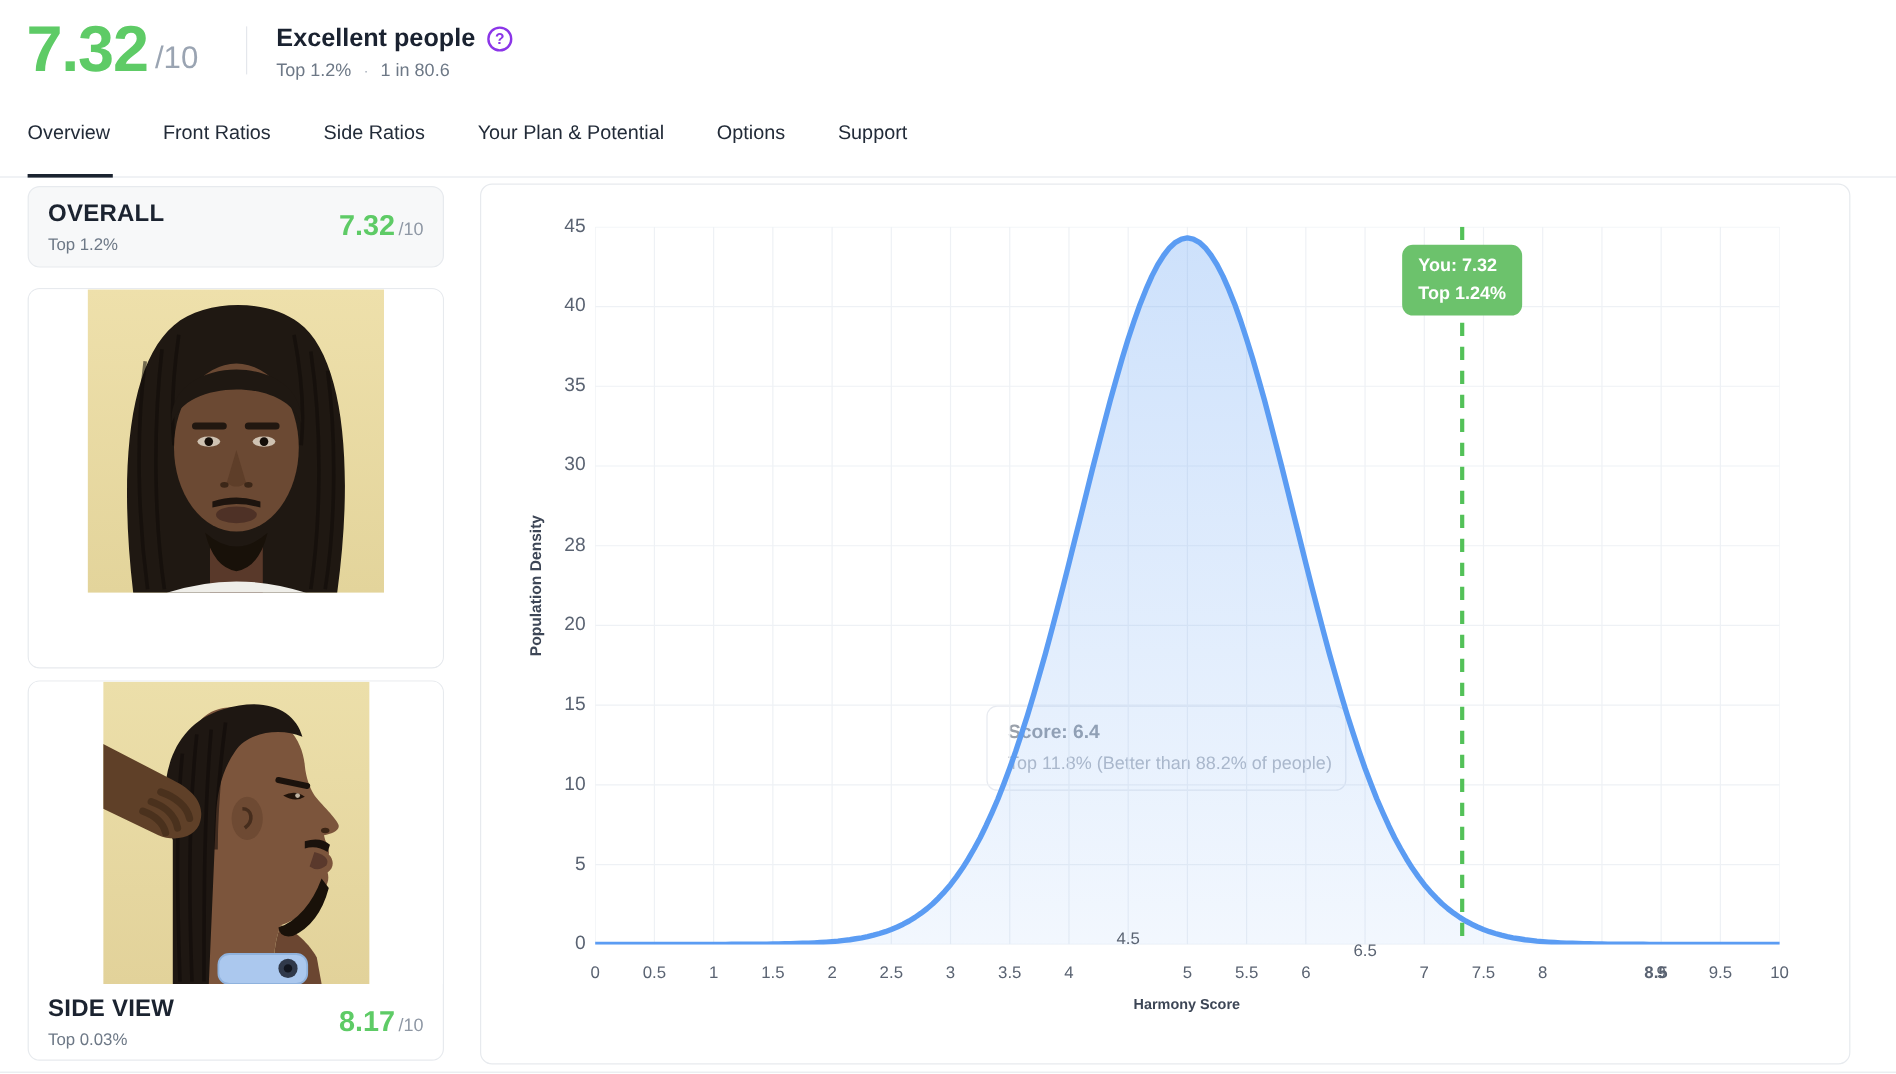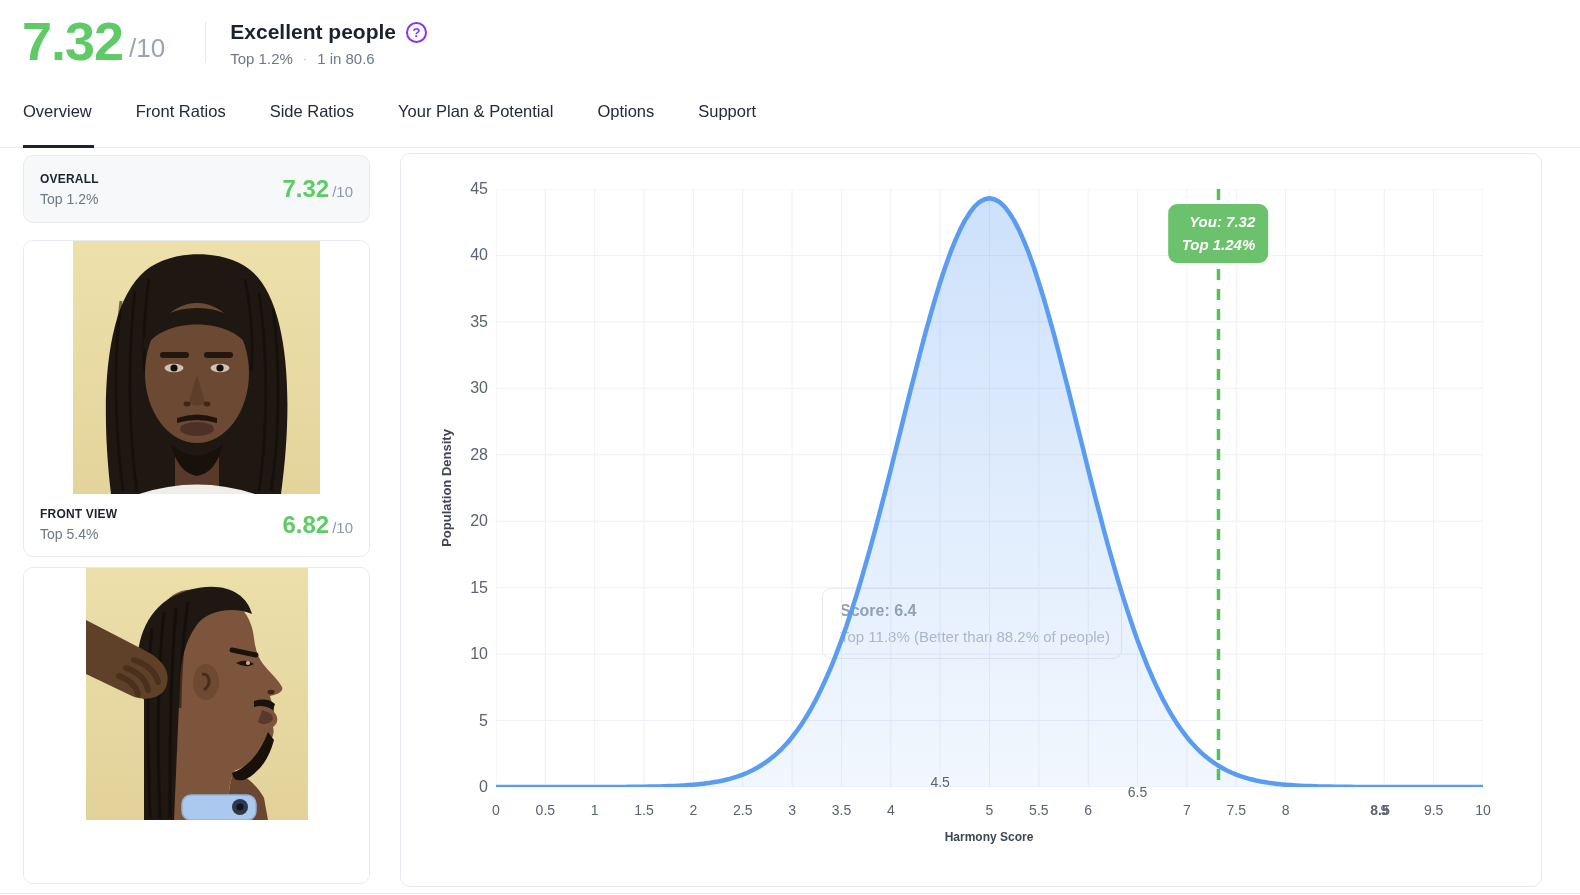--- a/index.html
+++ b/index.html
@@ -40,21 +40,21 @@
   
   .sidebar { position:absolute; left:23px; top:155px; width:347px; }
   .card {
     border:1px solid #e7eaee; border-radius:10px; background:#ffffff; overflow:hidden;
   }
   .overall-card { background:#f7f8f9; height:68px; padding:12px 16px;
     display:flex; justify-content:space-between; align-items:center; margin-bottom:17px; }
   .photo-card { height:317px; margin-bottom:10px; display:flex; flex-direction:column; }
   .photo-wrap { flex:1; display:flex; justify-content:center; align-items:flex-start; background:#ffffff; }
   .card-meta { display:flex; justify-content:space-between; align-items:center; padding:10px 16px 14px 16px; }
-  .card-label { font-size:12px; font-weight:700; color:#1b2330; letter-spacing:0.2px; }
+  .card-label { font-size:20px; font-weight:700; color:#1b2330; letter-spacing:0.2px; }
   .card-sub { font-size:14px; color:#6d7886; margin-top:5px; }
   .card-score { font-size:24px; font-weight:700; color:var(--score-green); white-space:nowrap; }
   .card-score .max { font-size:15px; font-weight:400; color:#8f98a5; margin-left:3px; }
 
   
   .chart-panel {
     position:absolute; left:400px; top:153px; width:1142px; height:734px;
     border:1px solid #e7eaee; border-radius:10px; background:#ffffff;
   }
   #plot-svg { position:absolute; left:95px; top:35px; width:987px; height:598px; z-index:2; }
@@ -64,21 +64,21 @@
     position:absolute; left:45px; top:334px; transform:translate(-50%,-50%) rotate(-90deg);
     font-size:13px; font-weight:700; color:#3d4656; white-space:nowrap; z-index:2;
   }
   .xlabel {
     position:absolute; left:588px; top:676px; transform:translateX(-50%);
     font-size:12px; font-weight:700; color:#3d4656; z-index:2;
   }
   .you-badge {
     position:absolute; top:50px; transform:translateX(-50%); z-index:3;
     background:var(--badge-green); color:#ffffff; font-size:15px; font-weight:700;
-    text-align:right; line-height:1.5; padding:7px 13px; border-radius:9px;font-style:italic;
+    text-align:left; line-height:1.5; padding:7px 13px; border-radius:9px;
   }
   .hover-tooltip {
     position:absolute; left:421px; top:434px; width:300px; z-index:1;
     background:rgba(255,255,255,0.62); border:1px solid rgba(228,232,238,0.9);
     border-radius:9px; padding:13px 17px;
   }
   .hover-tooltip .tt-title { font-size:16px; font-weight:700; color:#9aa1ab; }
   .hover-tooltip .tt-body { font-size:15px; color:#b6bcc6; margin-top:8px; white-space:nowrap; }
 
   .page-bottom-line { position:absolute; left:0; right:0; bottom:1px; height:1px; background:#e7eaee; }
@@ -146,27 +146,20 @@
         <circle cx="147" cy="127" r="3.6" fill="#140d08"></circle>
         <path d="M124,134 L116,161 Q124,168 132,161 Z" fill="#5e3e29"></path>
         <ellipse cx="114" cy="163" rx="3.5" ry="2.4" fill="#3c2718"></ellipse>
         <ellipse cx="134" cy="163" rx="3.5" ry="2.4" fill="#3c2718"></ellipse>
         <path d="M104,177 Q124,170 144,177 L144,182 Q124,176 104,182 Z" fill="#1d140e"></path>
         <ellipse cx="124" cy="188" rx="17" ry="7" fill="#4e3126"></ellipse>
         <path d="M98,203 Q124,226 150,203 Q143,232 124,235 Q105,232 98,203 Z" fill="#181109"></path>
         <path d="M66,253 Q124,234 182,253 Z" fill="#efeee9"></path>
       </svg>
     </div>
-    <div class="card-meta">
-      <div>
-        <div class="card-label">FRONT VIEW</div>
-        <div class="card-sub">Top 5.4%</div>
-      </div>
-      <div class="card-score"><span>6.82</span><span class="max">/10</span></div>
-    </div>
   </div>
 
   <div class="card photo-card">
     <div class="photo-wrap">
 
       <svg width="222" height="252" viewBox="0 0 222 252">
         <defs>
           <linearGradient id="sbg" x1="0" y1="0" x2="0" y2="1">
             <stop offset="0" stop-color="#ecdfaa"></stop>
               <stop offset="1" stop-color="#e2d29a"></stop>
@@ -193,20 +186,27 @@
         <ellipse cx="185" cy="124" rx="3.5" ry="2.3" fill="#3c2515"></ellipse>
 
         <path d="M168,133 Q181,129 189,136 L187,142 Q178,136 168,139 Z" fill="#1a120c"></path>
         <path d="M176,142 Q190,146 186,153 Q179,159 172,154 Z" fill="#5a392c"></path>
         <path d="M146,205 Q170,196 182,164 L188,172 Q180,202 158,212 Q147,214 146,205 Z" fill="#191109"></path>
 
         <rect x="96" y="227" width="74" height="25" rx="9" fill="#abc8ee" stroke="#8fb2dd" stroke-width="1.5"></rect>
         <circle cx="154" cy="239" r="8" fill="#30394a"></circle>
         <circle cx="154" cy="239" r="3.5" fill="#12161f"></circle>
       </svg>
+    </div>
+    <div class="card-meta">
+      <div>
+        <div class="card-label">SIDE VIEW</div>
+        <div class="card-sub">Top 0.03%</div>
+      </div>
+      <div class="card-score"><span>8.17</span><span class="max">/10</span></div>
     </div>
   </div>
 </div>
 
 <div class="chart-panel">
   <div class="ylabel">Population Density</div>
   <div class="xlabel">Harmony Score</div>
 
   <div class="hover-tooltip">
     <div class="tt-title">Score: 6.4</div>

